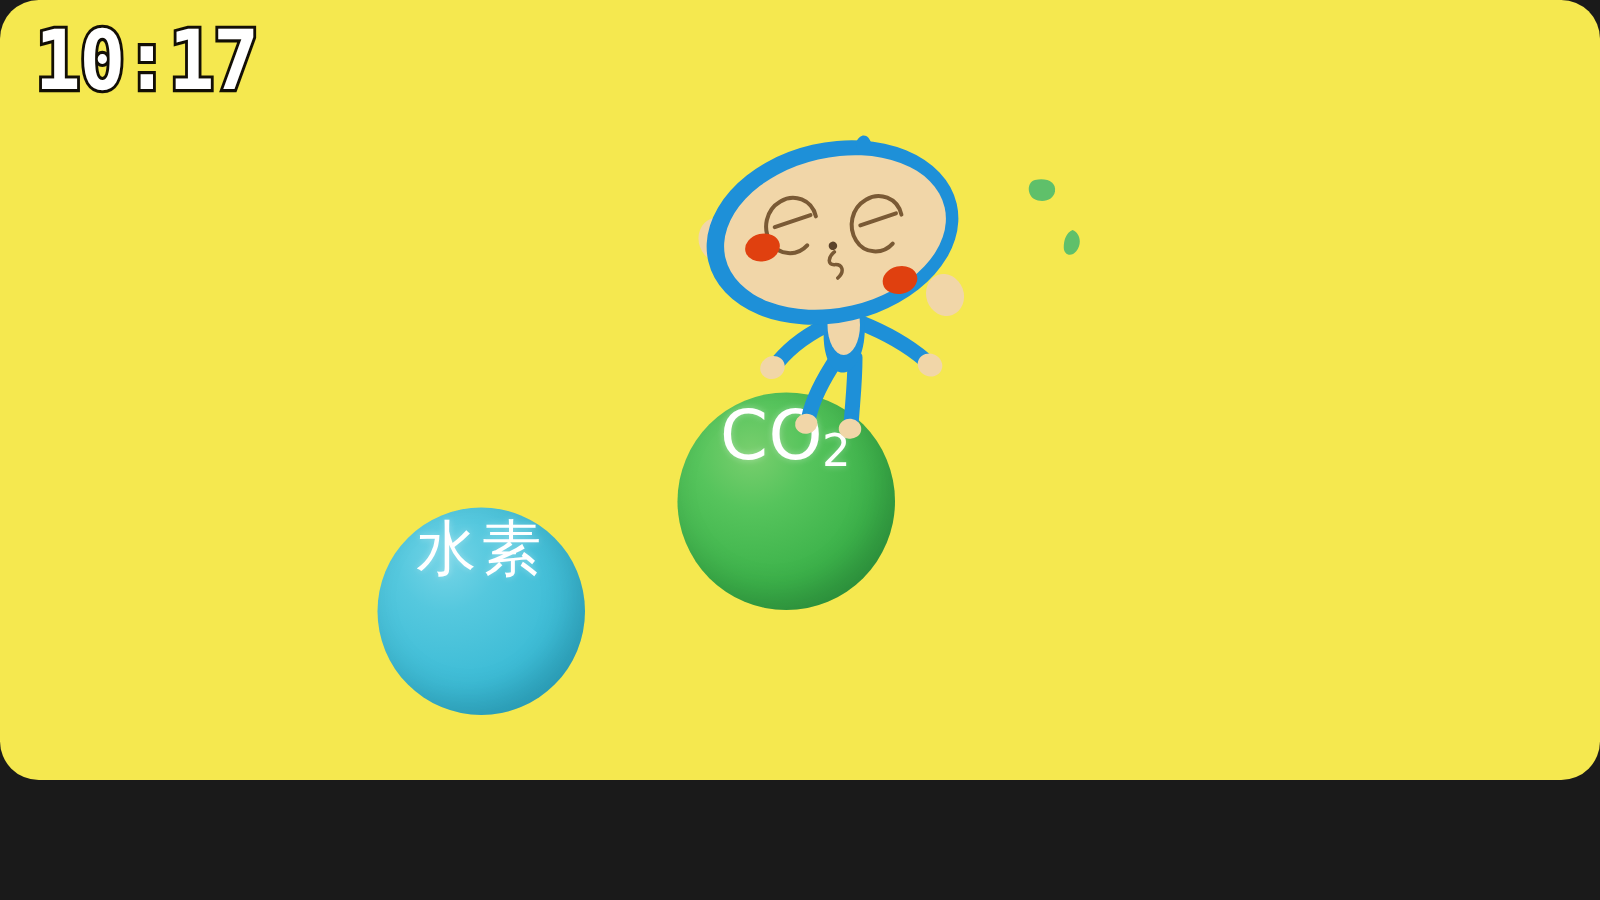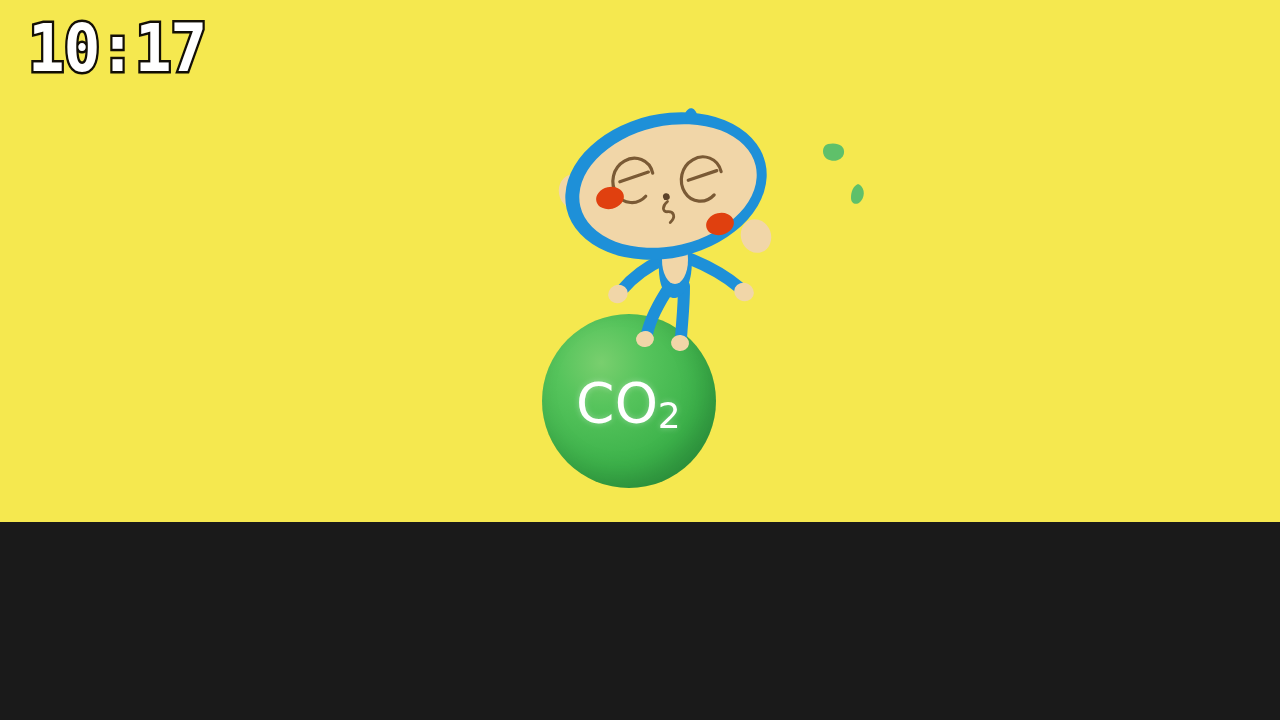--- a/index.html
+++ b/index.html
@@ -4,25 +4,26 @@
 <title>e-methane scene</title>
 <style>
   html, body {
     margin: 0;
     padding: 0;
     background: #1a1a1a;
   }
   #stage {
     position: relative;
     width: 1280px;
-    height: 522px;
+    height: 624px;
     overflow: hidden;
     background: #f5e84f;
     font-family: "Liberation Sans", sans-serif;
     user-select: none;
+    border-radius: 31px;
   }
 
   
   #timer {
     position: absolute;
     left: 28px;
     top: 16px;
     font-family: "DejaVu Sans Mono", monospace;
     font-size: 66px;
     font-weight: bold;
@@ -34,21 +35,20 @@
     transform: scaleX(0.92);
     transform-origin: left top;
     text-shadow: 0 2px 2px rgba(0,0,0,0.25);
   }
 
   
   .ball {
     position: absolute;
     border-radius: 50%;
     display: flex;
-    align-items: center;
     justify-content: center;
     color: #ffffff;
     text-shadow: 0 0 6px rgba(255,255,255,0.35);
   }
 
   #ball-co2 {
     left: 542px;
     top: 314px;
     width: 174px;
     height: 174px;
@@ -122,20 +122,23 @@
     height: 90px;
   }
 </style>
 </head>
 <body>
 
 <div id="stage">
 
   <div id="timer">10:17</div>
 
+  <div class="ball" id="ball-h2">
+    <span class="ball-label" id="label-h2">水素</span>
+  </div>
 
   <div class="ball" id="ball-co2">
     <span class="ball-label" id="label-co2"><span>CO</span><span class="sub">2</span></span>
   </div>
 
   <svg id="sparkles" viewBox="0 0 80 90">
     <path d="M16 12 C26 10 33 14 32 21 C31 28 22 31 15 27 C10 24 9 14 16 12 Z" fill="#5fc06a"></path>
     <path d="M46 52 C52 54 54 63 49 69 C45 74 39 72 39 66 C39 60 41 54 46 52 Z" fill="#5fc06a"></path>
   </svg>
 

